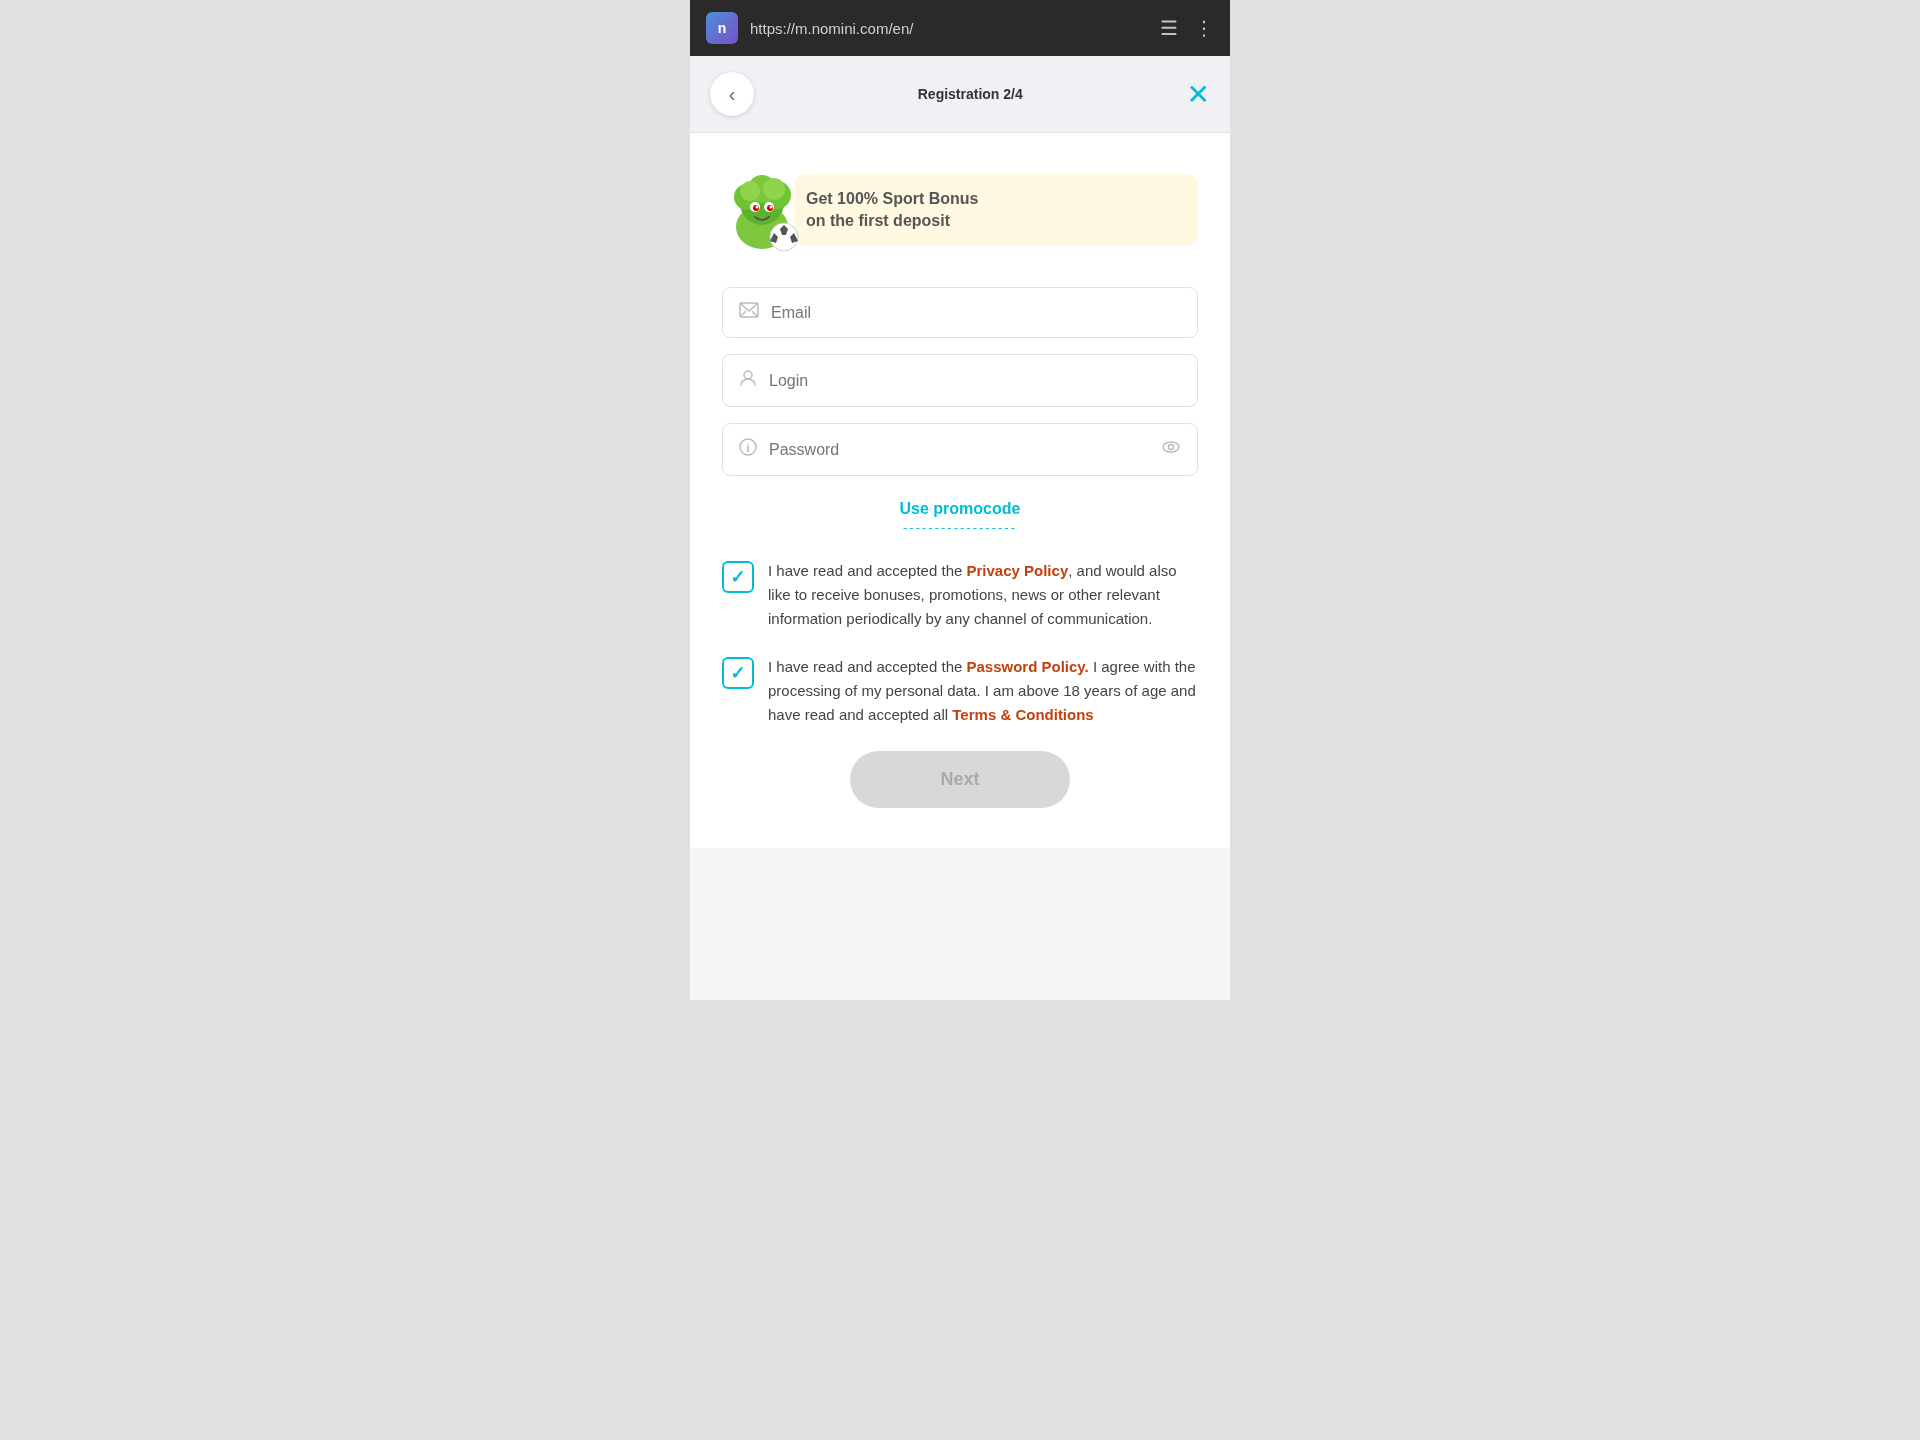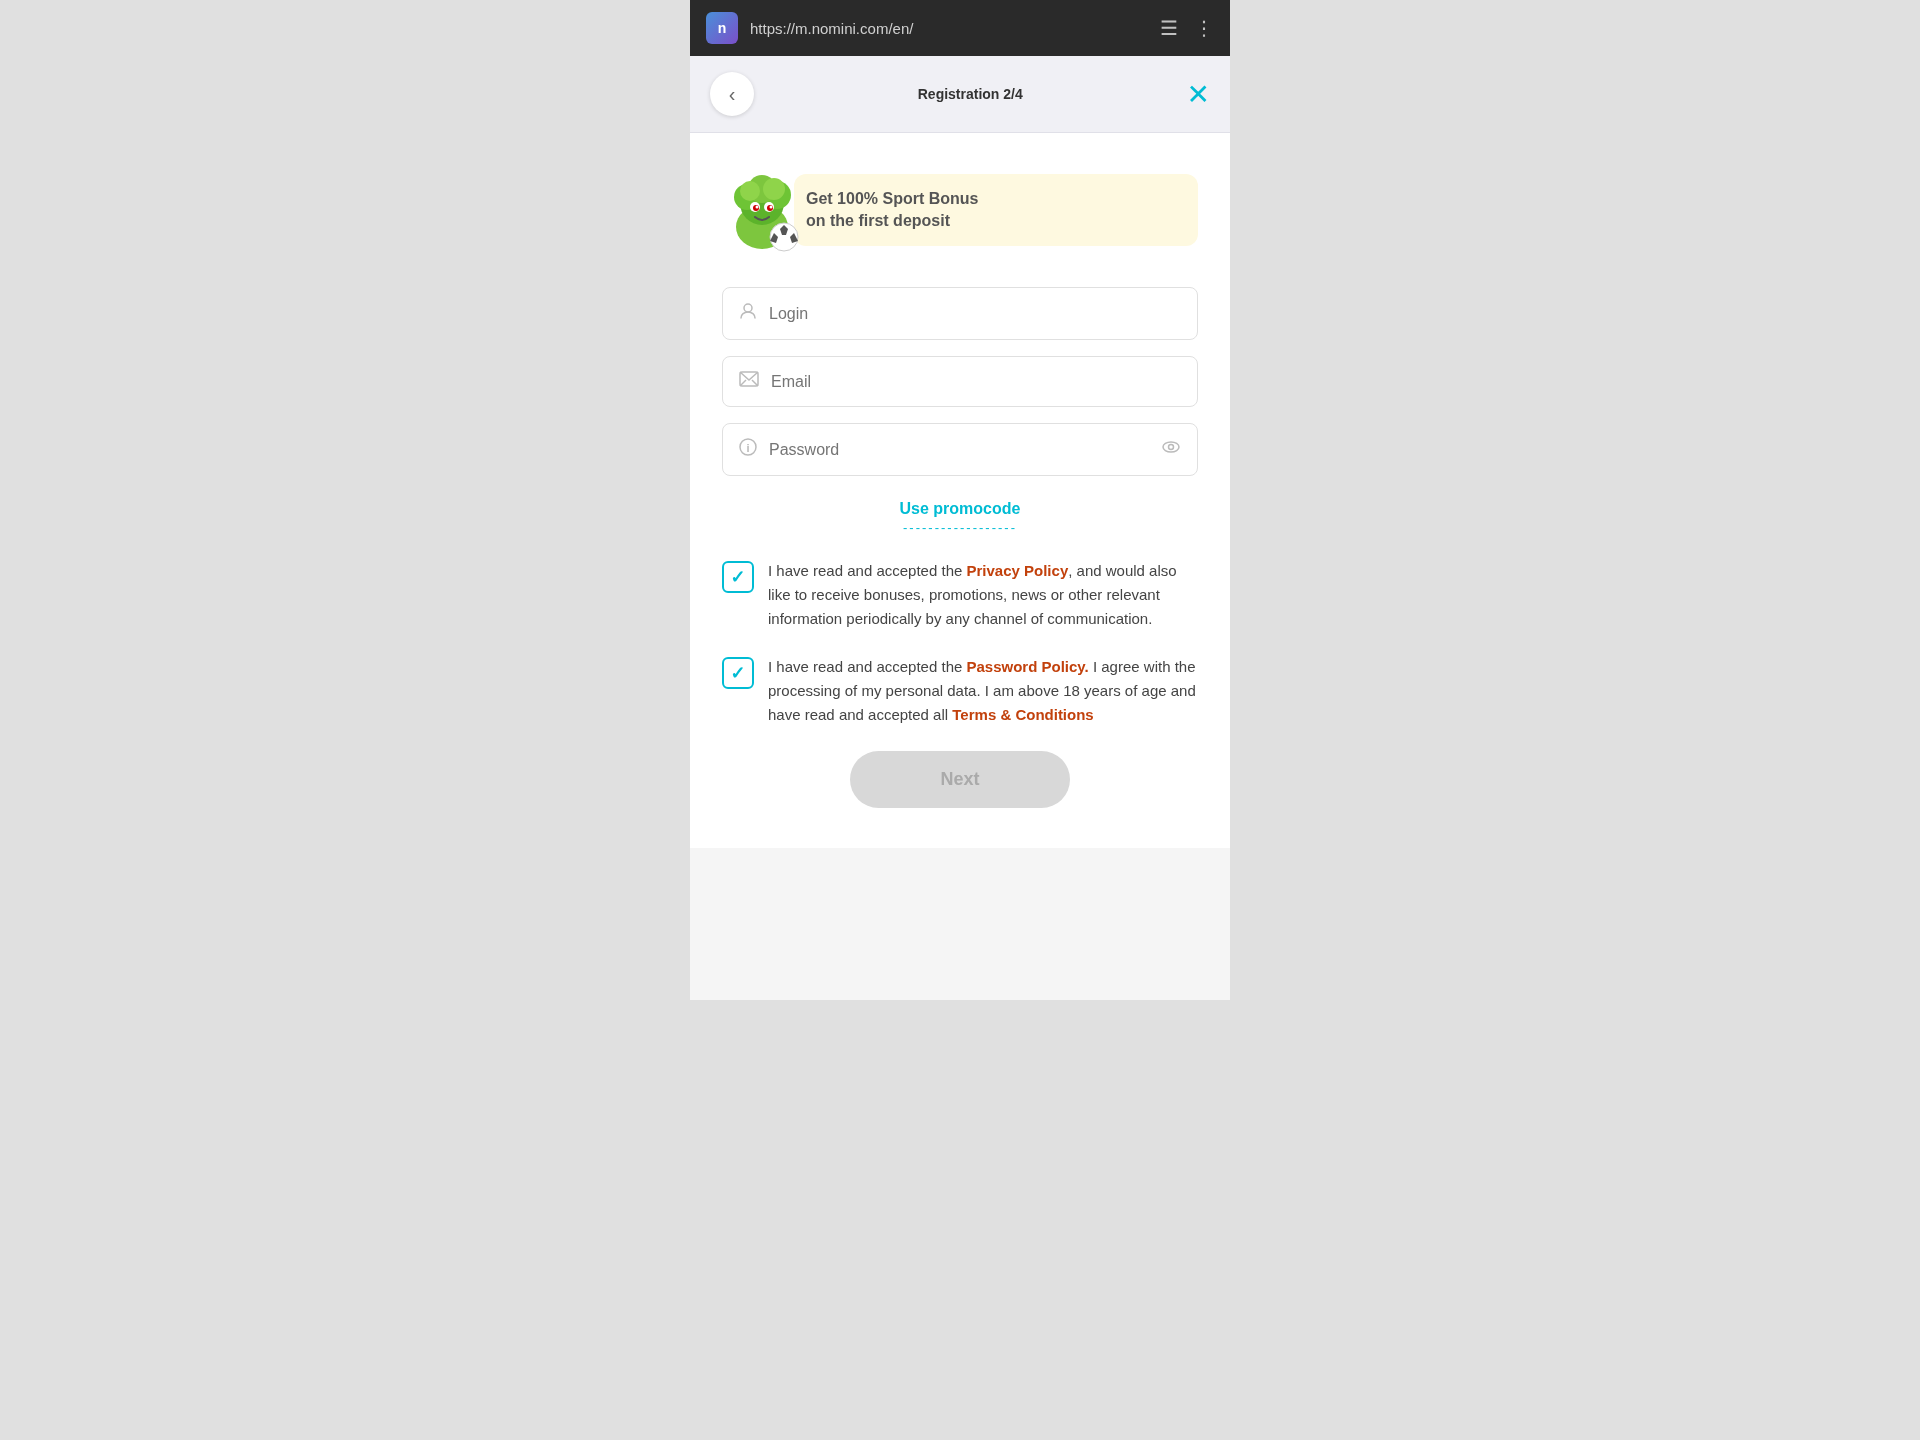--- a/index.html
+++ b/index.html
@@ -296,39 +296,39 @@
       <div class="bonus-text-box">
         <div class="bonus-text">
           <span>Get 100% Sport Bonus</span><br>
           <span>on the first deposit</span>
         </div>
       </div>
     </div>
 
     <div class="form-field">
       <span class="field-icon">
-        <svg width="18" height="18" viewBox="0 0 18 18" fill="none">
-          <circle cx="9" cy="6" r="4" stroke="#bbb" stroke-width="1.5"></circle>
-          <path d="M2 16c0-3.5 3.1-6 7-6s7 2.5 7 6" stroke="#bbb" stroke-width="1.5" fill="none" stroke-linecap="round"></path>
-        </svg>
-      </span>
-      <input class="field-input" type="text" placeholder="Login" style="">
-    </div>
-
-    <div class="form-field">
-      <span class="field-icon">
         
         <svg width="20" height="16" viewBox="0 0 20 16" fill="none">
           <rect x="1" y="1" width="18" height="14" rx="2" stroke="#bbb" stroke-width="1.5"></rect>
           <polyline points="1,1 10,9 19,1" stroke="#bbb" stroke-width="1.5" fill="none"></polyline>
           <polyline points="1,15 7,9" stroke="#bbb" stroke-width="1.5" fill="none"></polyline>
           <polyline points="19,15 13,9" stroke="#bbb" stroke-width="1.5" fill="none"></polyline>
         </svg>
       </span>
       <input class="field-input" type="email" placeholder="Email" style="">
+    </div>
+
+    <div class="form-field">
+      <span class="field-icon">
+        <svg width="18" height="18" viewBox="0 0 18 18" fill="none">
+          <circle cx="9" cy="6" r="4" stroke="#bbb" stroke-width="1.5"></circle>
+          <path d="M2 16c0-3.5 3.1-6 7-6s7 2.5 7 6" stroke="#bbb" stroke-width="1.5" fill="none" stroke-linecap="round"></path>
+        </svg>
+      </span>
+      <input class="field-input" type="text" placeholder="Login" style="">
     </div>
 
     <div class="form-field">
       <span class="field-icon">
         <svg width="18" height="18" viewBox="0 0 18 18" fill="none">
           <circle cx="9" cy="9" r="8" stroke="#bbb" stroke-width="1.5"></circle>
           <text x="9" y="13.5" text-anchor="middle" font-size="11" fill="#bbb" font-weight="bold">i</text>
         </svg>
       </span>
       <input class="field-input" type="password" placeholder="Password" style="">

